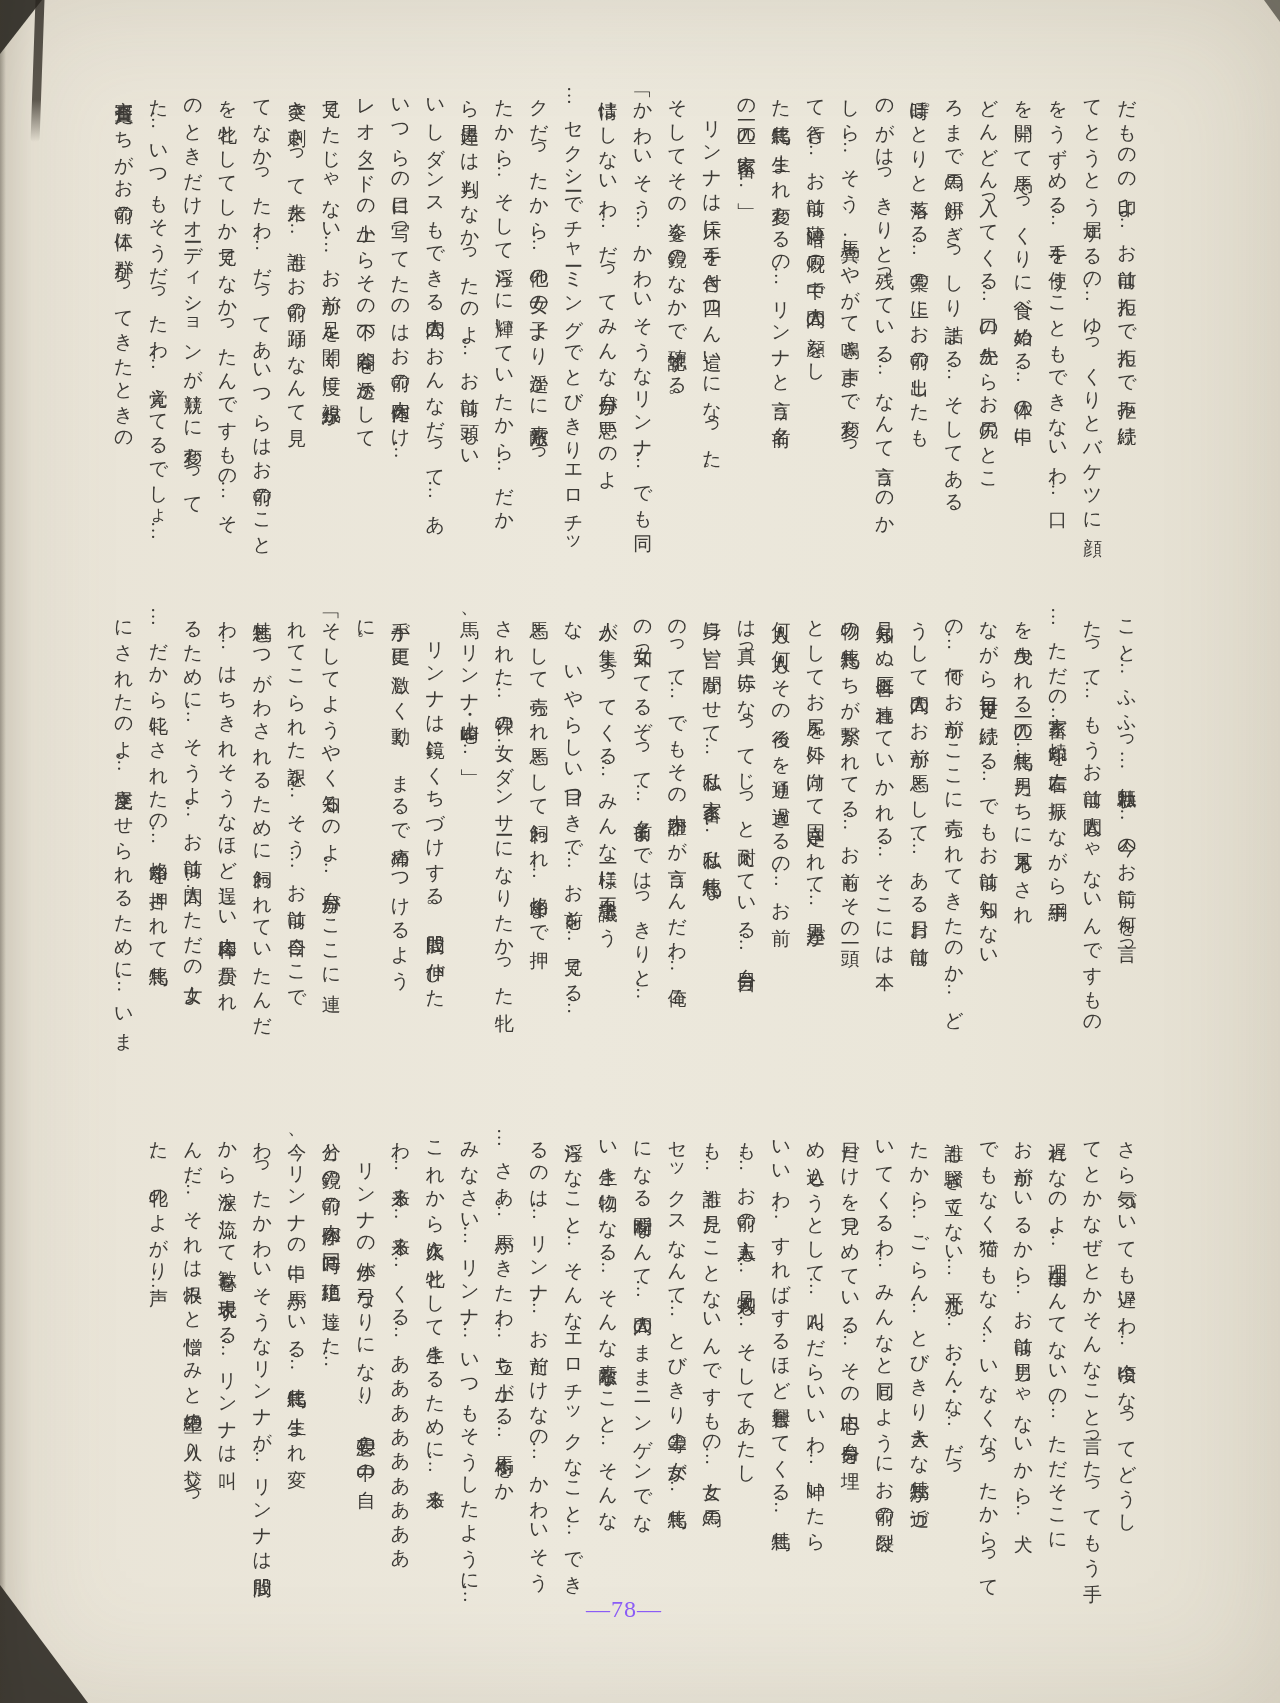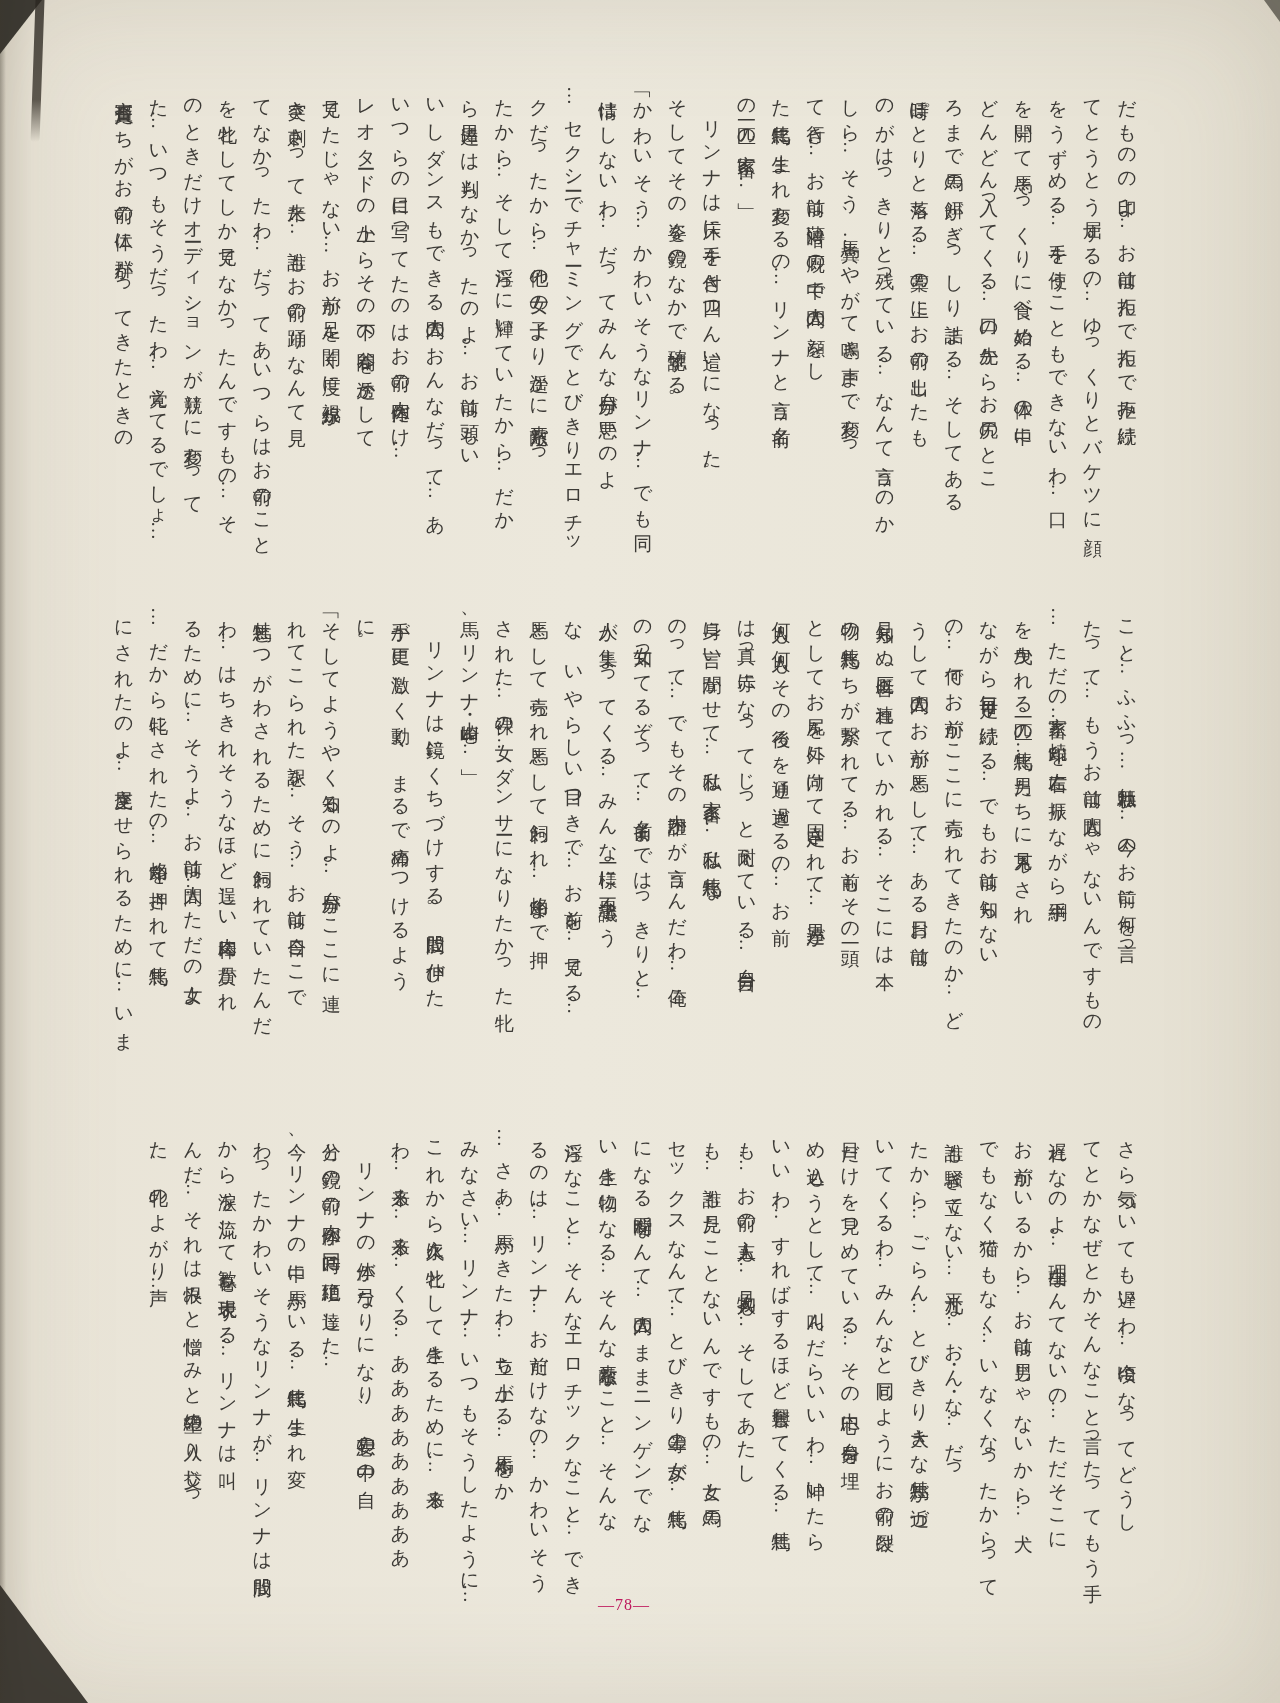--- a/index.html
+++ b/index.html
@@ -39,22 +39,22 @@
   .col {
     display: block;
     white-space: nowrap;
   }
   .page-number {
     position: absolute;
     left: 104px;
     width: 1040px;
     top: 1596px;
     text-align: center;
-    font-size: 16px;
-    color: #be185d;
+    font-size: 24px;
+    color: #8b5cf6;
     letter-spacing: 1px;
   }
   
   .artifact {
     position: absolute;
     pointer-events: none;
   }
   .artifact-tl-corner {
     left: 0; top: 0;
     width: 42px; height: 54px;

